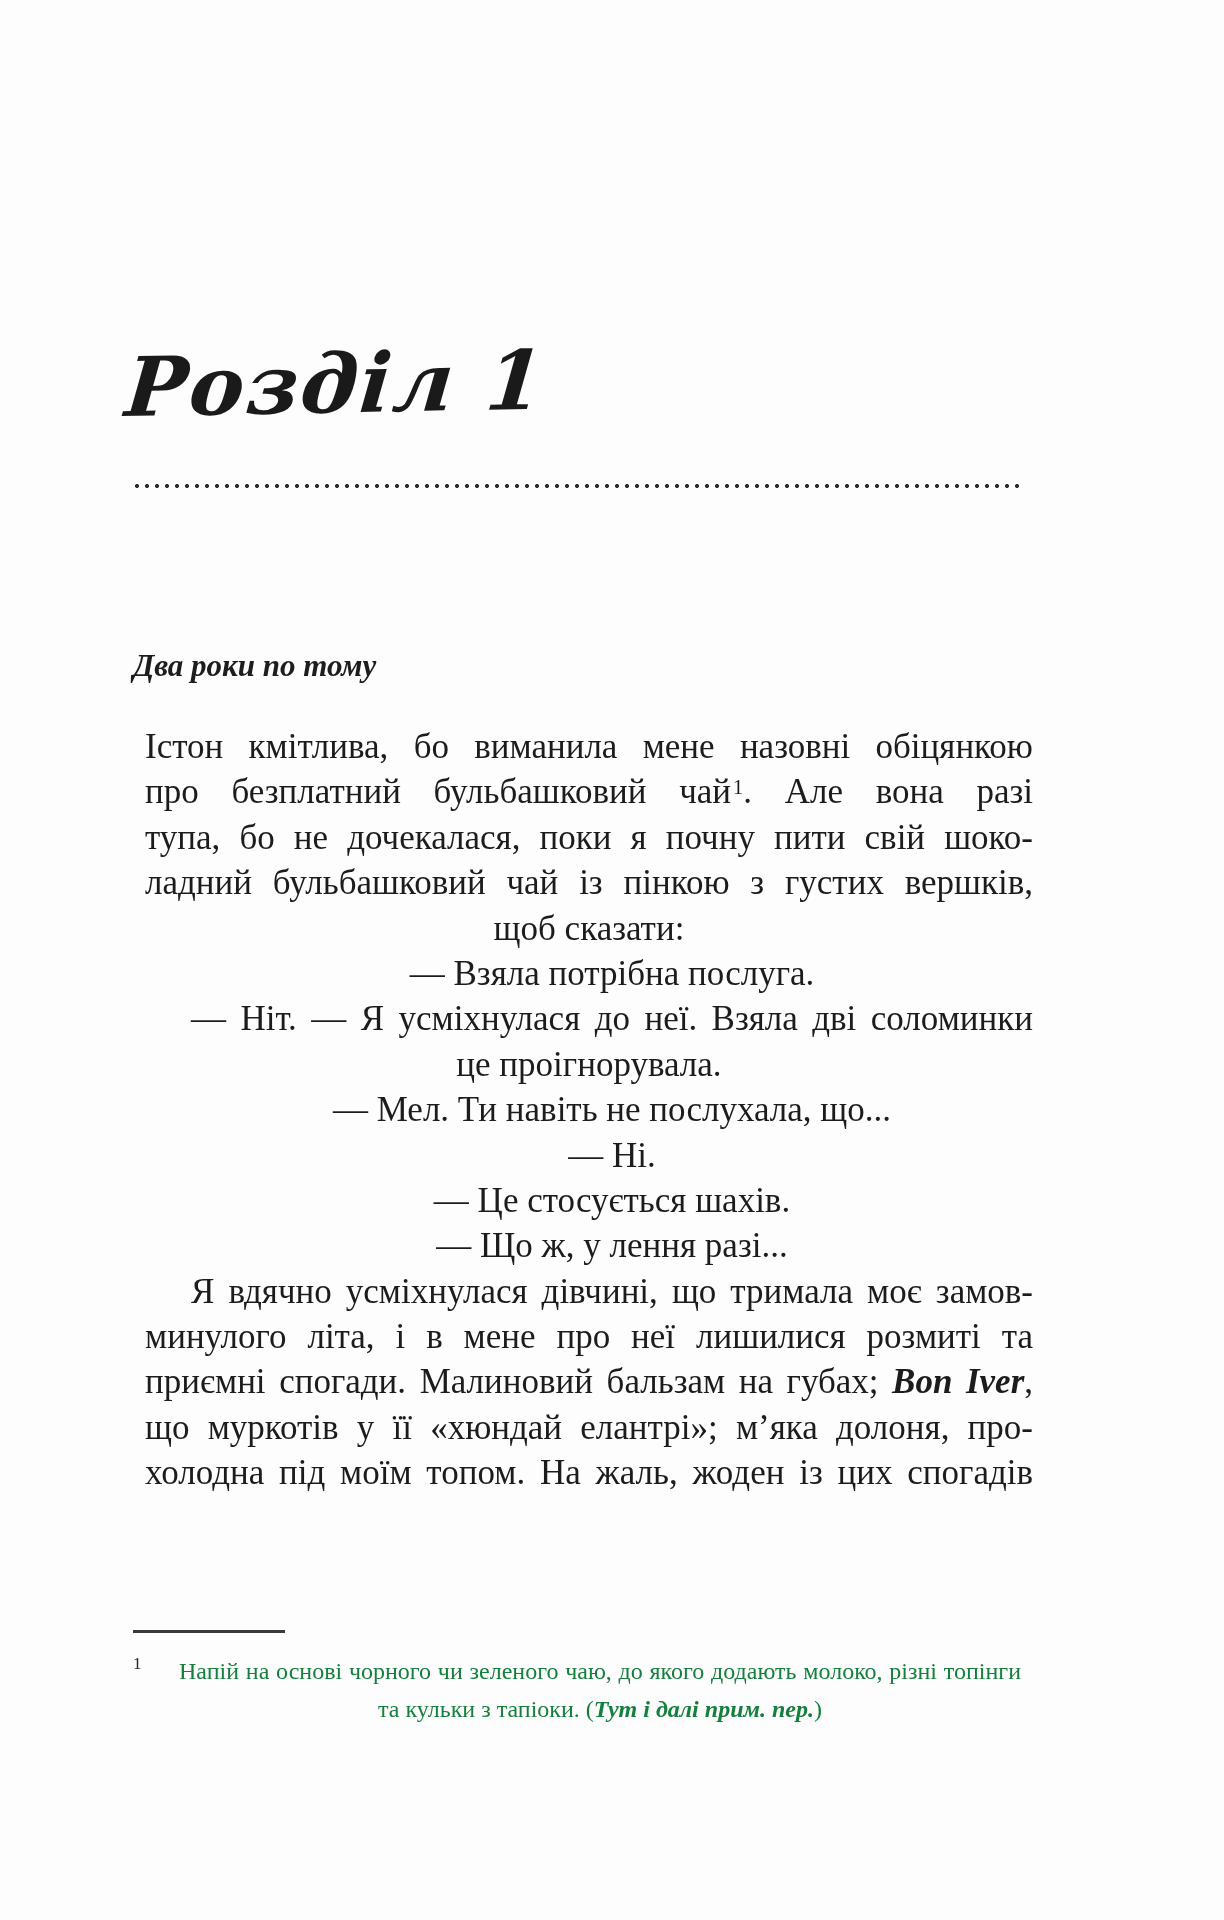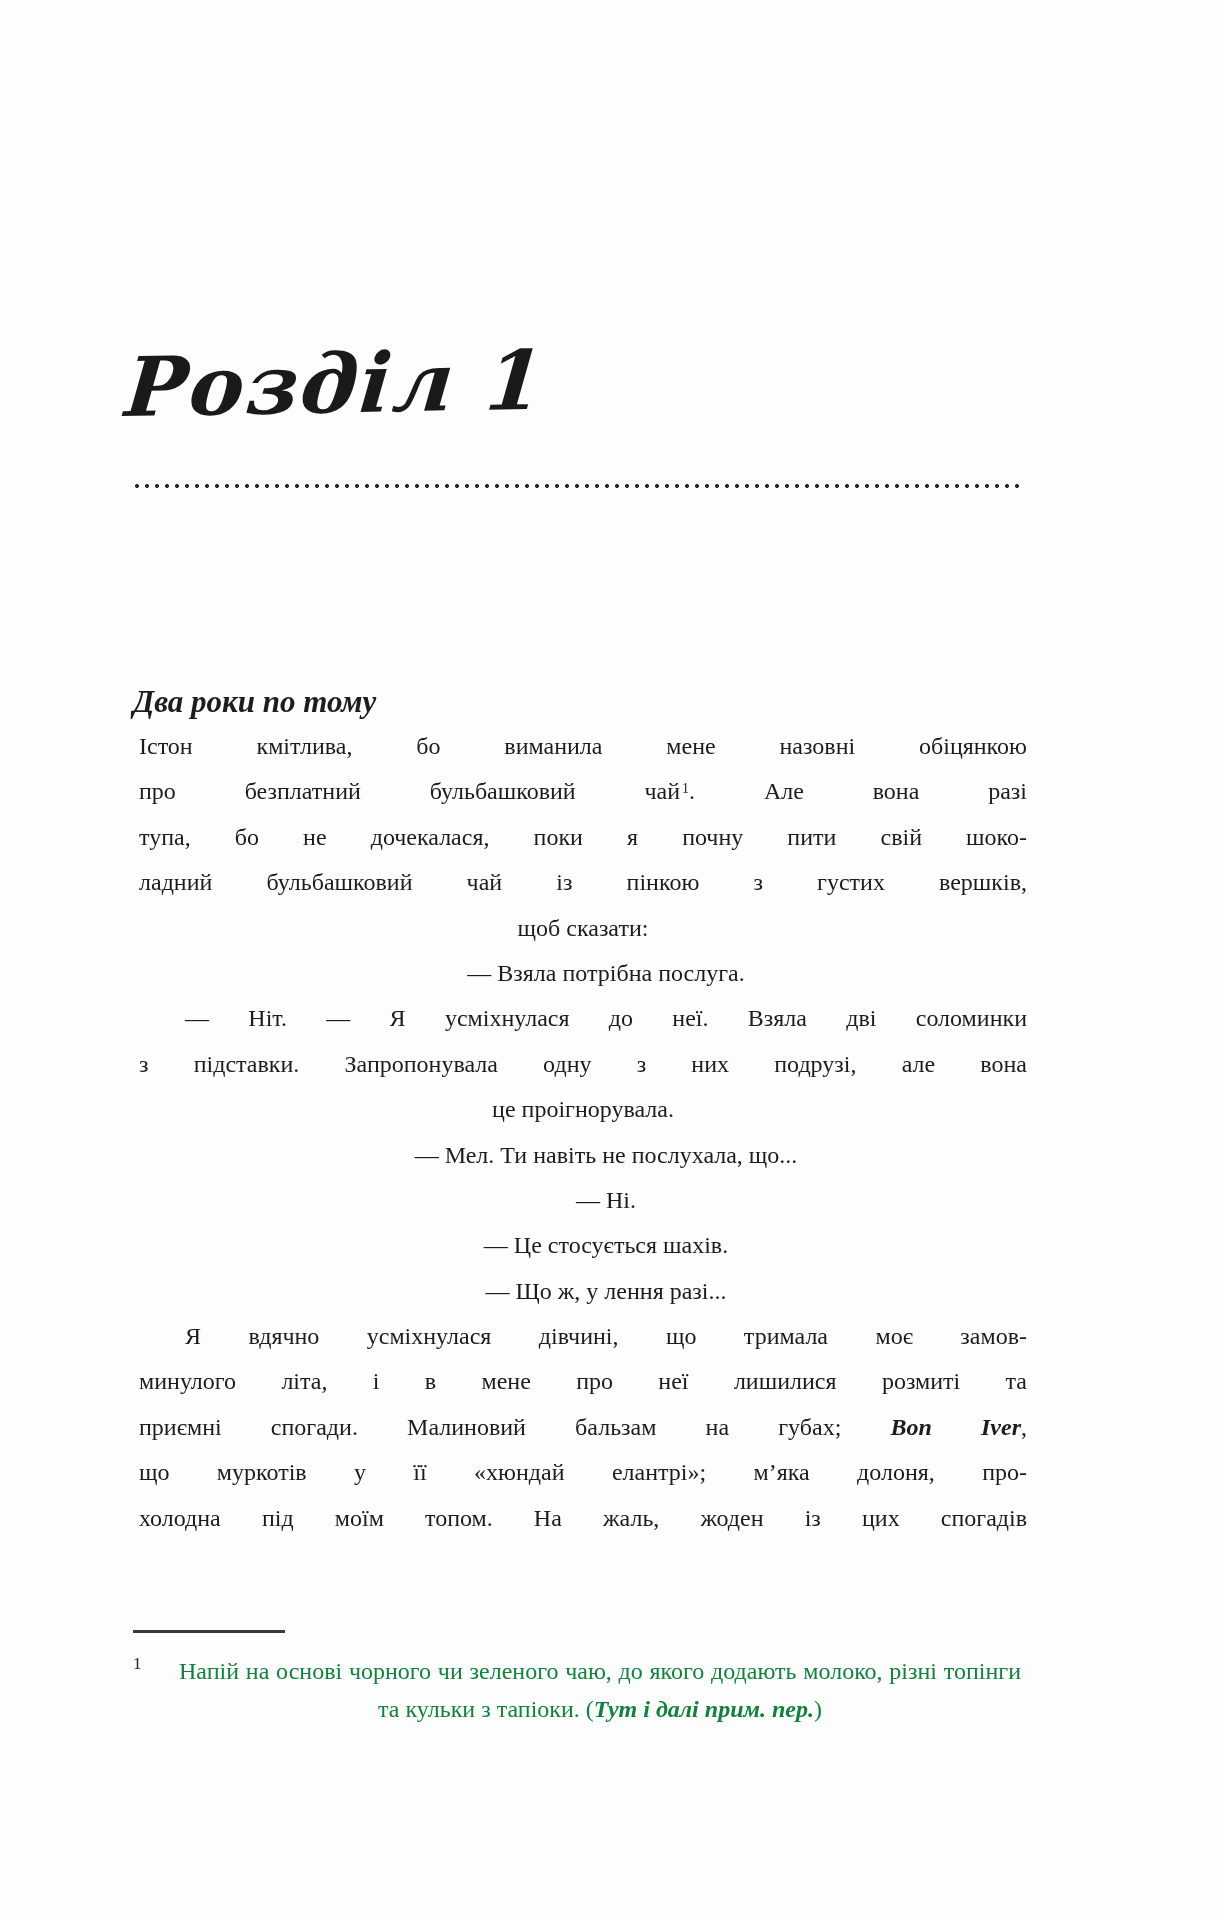--- a/index.html
+++ b/index.html
@@ -42,28 +42,27 @@
     background-repeat: repeat-x;
   }
   .section-subtitle {
     position: absolute;
     left: 133px;
     top: 648px;
     font-style: italic;
     font-weight: 700;
     font-size: 31px;
     color: #1d1d1d;
-    margin-top: 36px;
   }
   .body-text {
     position: absolute;
-    left: 139px;
+    left: 145px;
     top: 724px;
     width: 888px;
-    font-size: 24px;
+    font-size: 35px;
   }
   .line {
     height: 45.4px;
     line-height: 45.4px;
     text-align: center;
   }
   .line.just {
     text-align: justify;
     text-align-last: justify;
     text-justify: inter-word;
@@ -128,21 +127,20 @@
   <div class="section-subtitle">Два роки по тому</div>
 
   <div class="body-text">
       <div class="line just"><span>Істон кмітлива, бо виманила мене назовні обіцянкою</span></div>
       <div class="line just"><span>про безплатний бульбашковий чай</span><sup>1</sup><span>. Але вона разі</span></div>
       <div class="line just"><span>тупа, бо не дочекалася, поки я почну пити свій шоко-</span></div>
       <div class="line just"><span>ладний бульбашковий чай із пінкою з густих вершків,</span></div>
       <div class="line"><span>щоб сказати:</span></div>
       <div class="line ind"><span>— Взяла потрібна послуга.</span></div>
       <div class="line just ind"><span>— Ніт. — Я усміхнулася до неї. Взяла дві соломинки</span></div>
-      <div class="line just"><span>з підставки. Запропонувала одну з них подрузі, але вона</span></div>
       <div class="line"><span>це проігнорувала.</span></div>
       <div class="line ind"><span>— Мел. Ти навіть не послухала, що...</span></div>
       <div class="line ind"><span>— Ні.</span></div>
       <div class="line ind"><span>— Це стосується шахів.</span></div>
       <div class="line ind"><span>— Що ж, у лення разі...</span></div>
       <div class="line just ind"><span>Я вдячно усміхнулася дівчині, що тримала моє замов-</span></div>
       <div class="line just"><span>минулого літа, і в мене про неї лишилися розмиті та</span></div>
       <div class="line just"><span>приємні спогади. Малиновий бальзам на губах; </span><span class="it">Bon Iver</span><span>,</span></div>
       <div class="line just"><span>що муркотів у її «хюндай елантрі»; м’яка долоня, про-</span></div>
       <div class="line just"><span>холодна під моїм топом. На жаль, жоден із цих спогадів</span></div>

